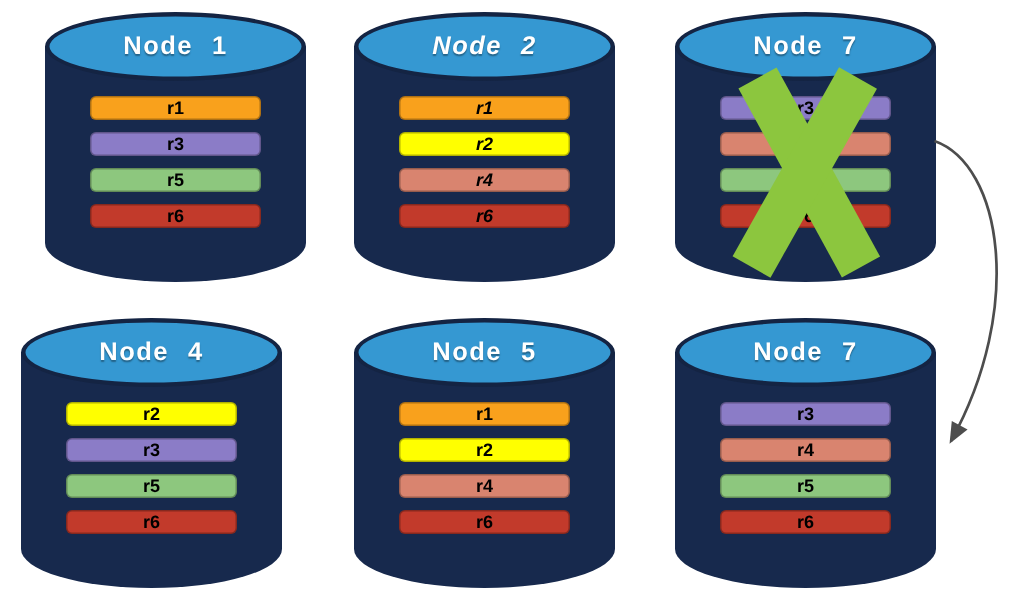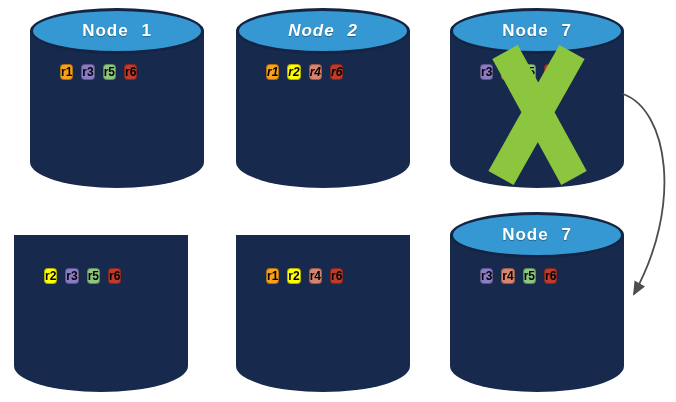--- a/index.html
+++ b/index.html
@@ -23,21 +23,21 @@
     display:flex;align-items:center;justify-content:center;
   }
   .node-title{
     color:var(--title,#fff);
     font-size:17px;font-weight:bold;
     letter-spacing:1px;word-spacing:7px;
     text-shadow:0 1px 1px rgba(0,0,0,0.35);
   }
   .bars{
     position:absolute;top:56px;left:50%;transform:translateX(-50%);
-    width:114px;display:flex;flex-direction:row;gap:8px;
+    width:114px;display:flex;flex-direction:column;gap:8px;
   }
   .bar{
     height:16px;border-radius:4px;
     border:1px solid rgba(0,0,0,0.3);
     box-sizing:border-box;
     display:flex;align-items:center;justify-content:center;
   }
   .bar span{
     font-size:12px;font-weight:bold;color:var(--bartext,#000);line-height:1;
   }
@@ -114,38 +114,44 @@
           <span>r6</span>
         </div>
       </div>
     <svg class="xmark" viewBox="0 0 104 130" preserveAspectRatio="none">
       <line x1="19" y1="2" x2="88" y2="128"></line>
       <line x1="86" y1="2" x2="15" y2="128"></line>
     </svg>
   </div>
     <div class="node" style="left: 14px; top: 212px;">
     <div class="cyl-body"></div>
+    <div class="cyl-top">
+      <span class="node-title">Node 4</span>
+    </div>
     <div class="bars">
         <div class="bar" style="background: rgb(255, 255, 0);">
           <span>r2</span>
         </div>
         <div class="bar" style="background: rgb(139, 124, 199);">
           <span>r3</span>
         </div>
         <div class="bar" style="background: rgb(141, 199, 126);">
           <span>r5</span>
         </div>
         <div class="bar" style="background: rgb(194, 58, 43);">
           <span>r6</span>
         </div>
       </div>
 
   </div>
     <div class="node" style="left: 236px; top: 212px;">
     <div class="cyl-body"></div>
+    <div class="cyl-top">
+      <span class="node-title">Node 5</span>
+    </div>
     <div class="bars">
         <div class="bar" style="background: rgb(249, 161, 28);">
           <span>r1</span>
         </div>
         <div class="bar" style="background: rgb(255, 255, 0);">
           <span>r2</span>
         </div>
         <div class="bar" style="background: rgb(217, 132, 111);">
           <span>r4</span>
         </div>

